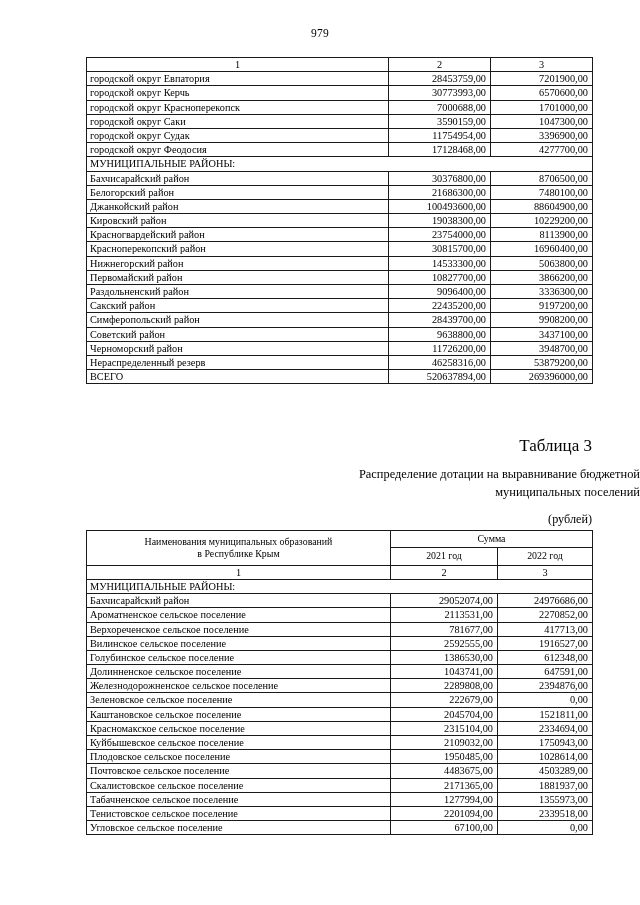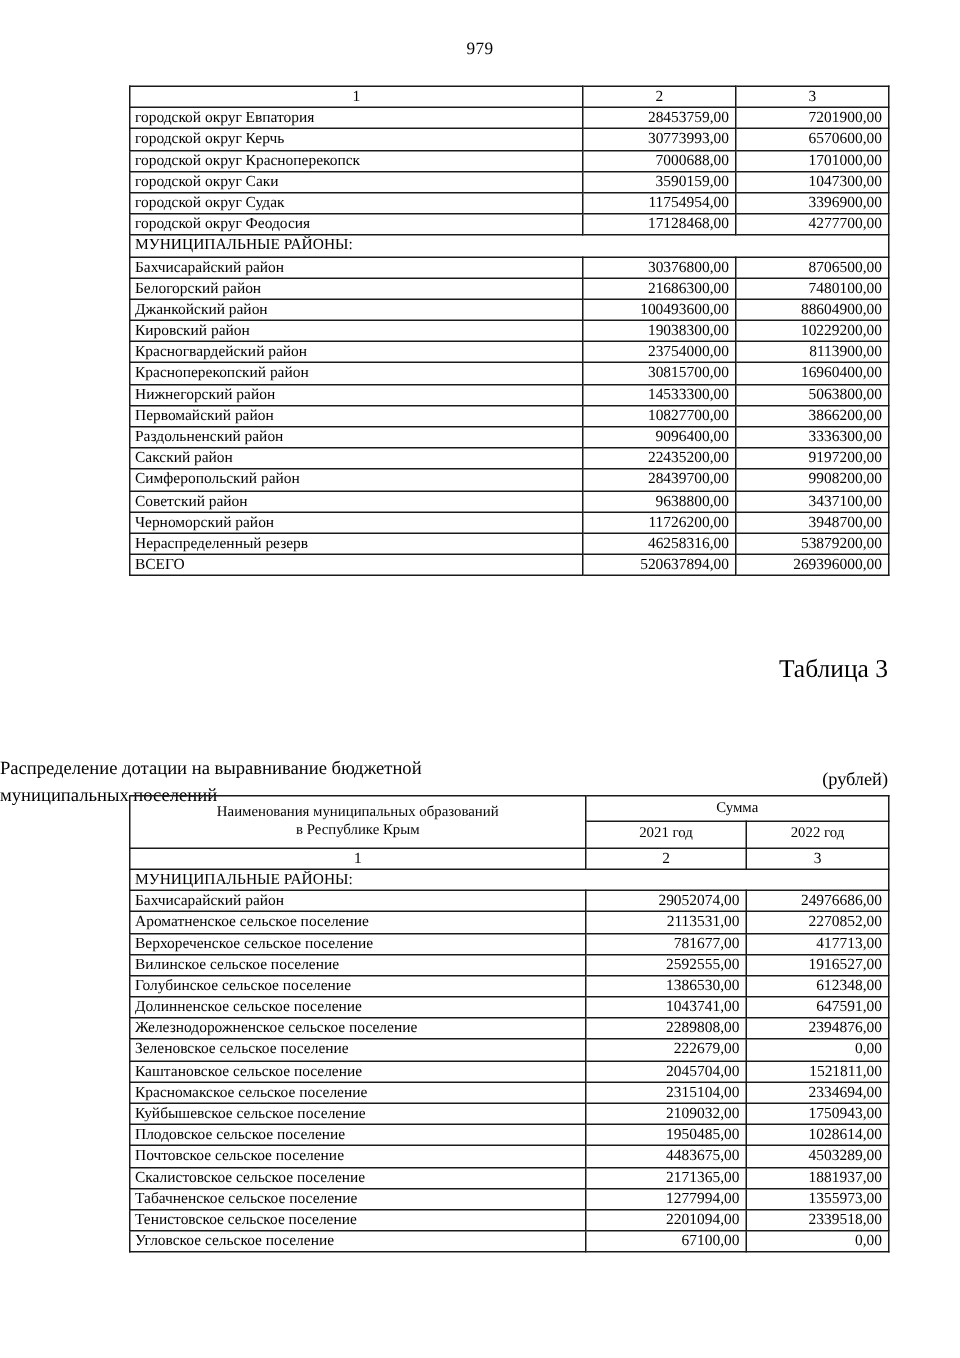--- a/index.html
+++ b/index.html
@@ -66,24 +66,23 @@
     position: absolute;
     right: 48px;
     top: 436px;
     font-size: 17px;
   }
   .section-title {
     position: absolute;
     left: 0;
     top: 466px;
     width: 640px;
-    text-align: left;
+    text-align: right;
     font-size: 12.4px;
     line-height: 1.42;
-    margin-top: 38px;
   }
   .units-label {
     position: absolute;
     right: 48px;
     top: 512px;
     font-size: 12.2px;
   }
 
   
   #table-bottom {

